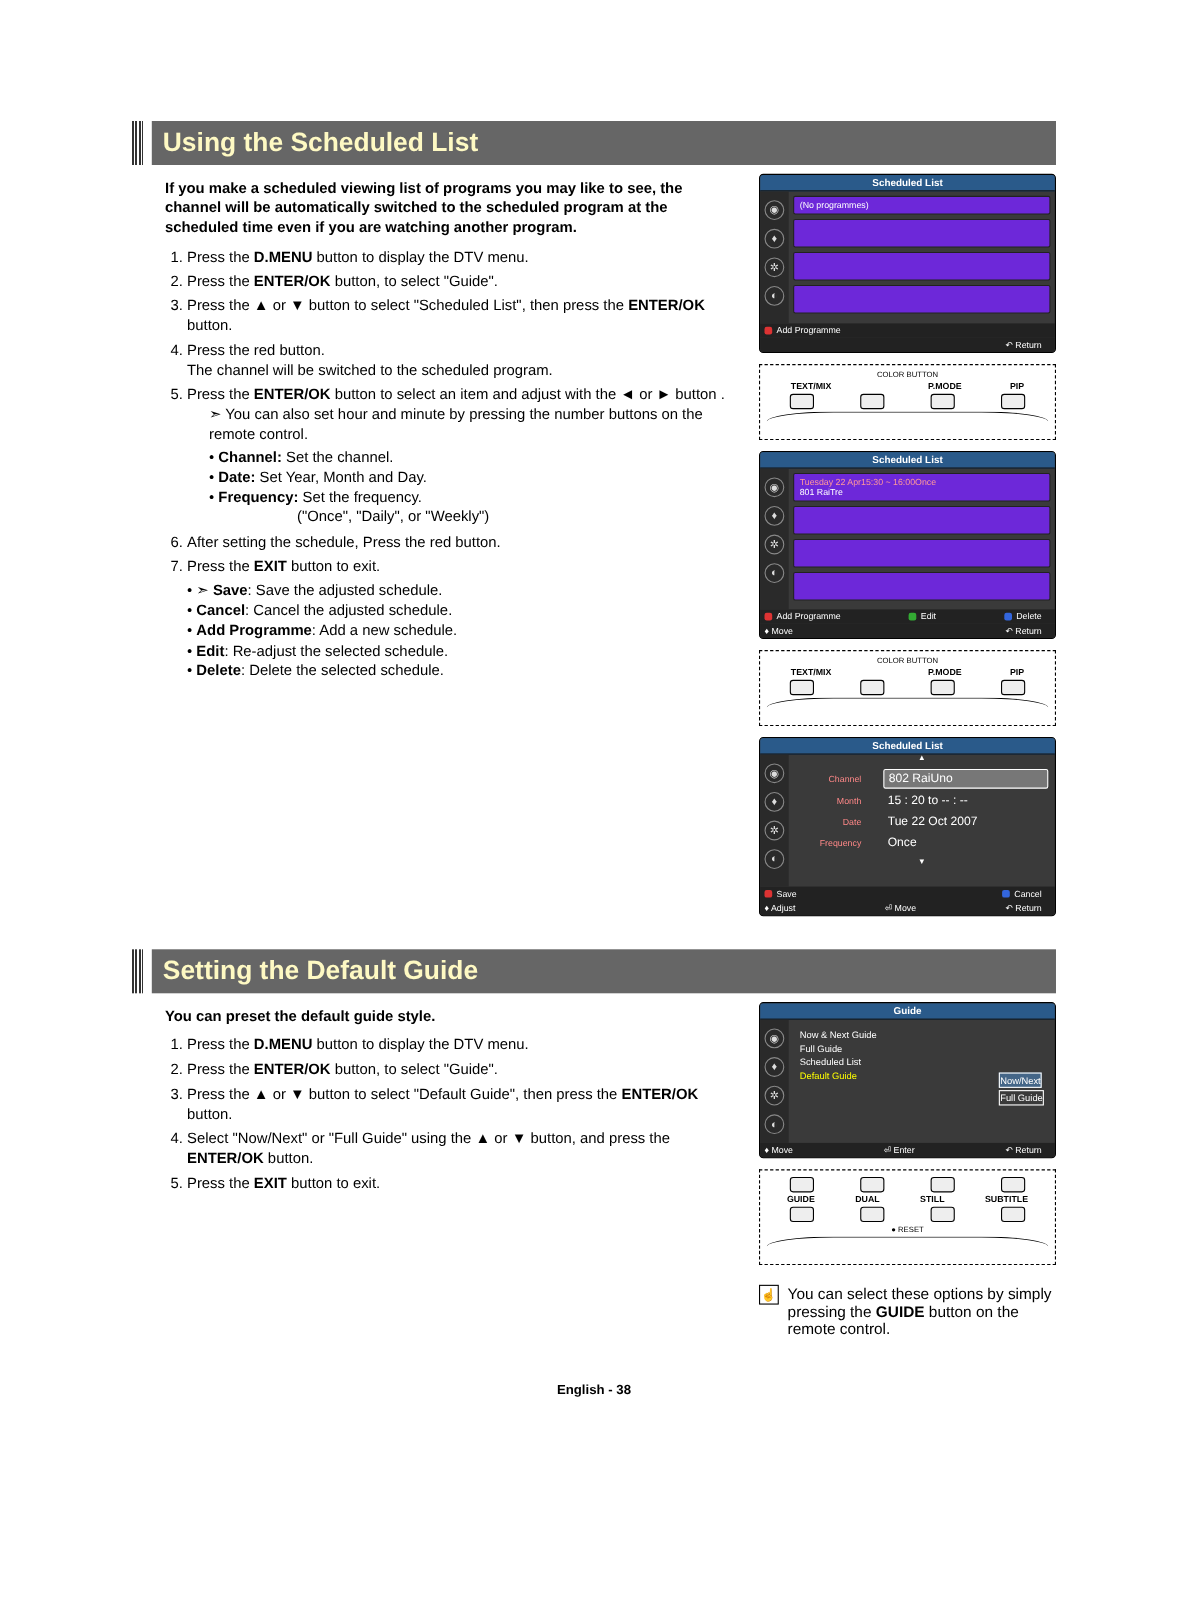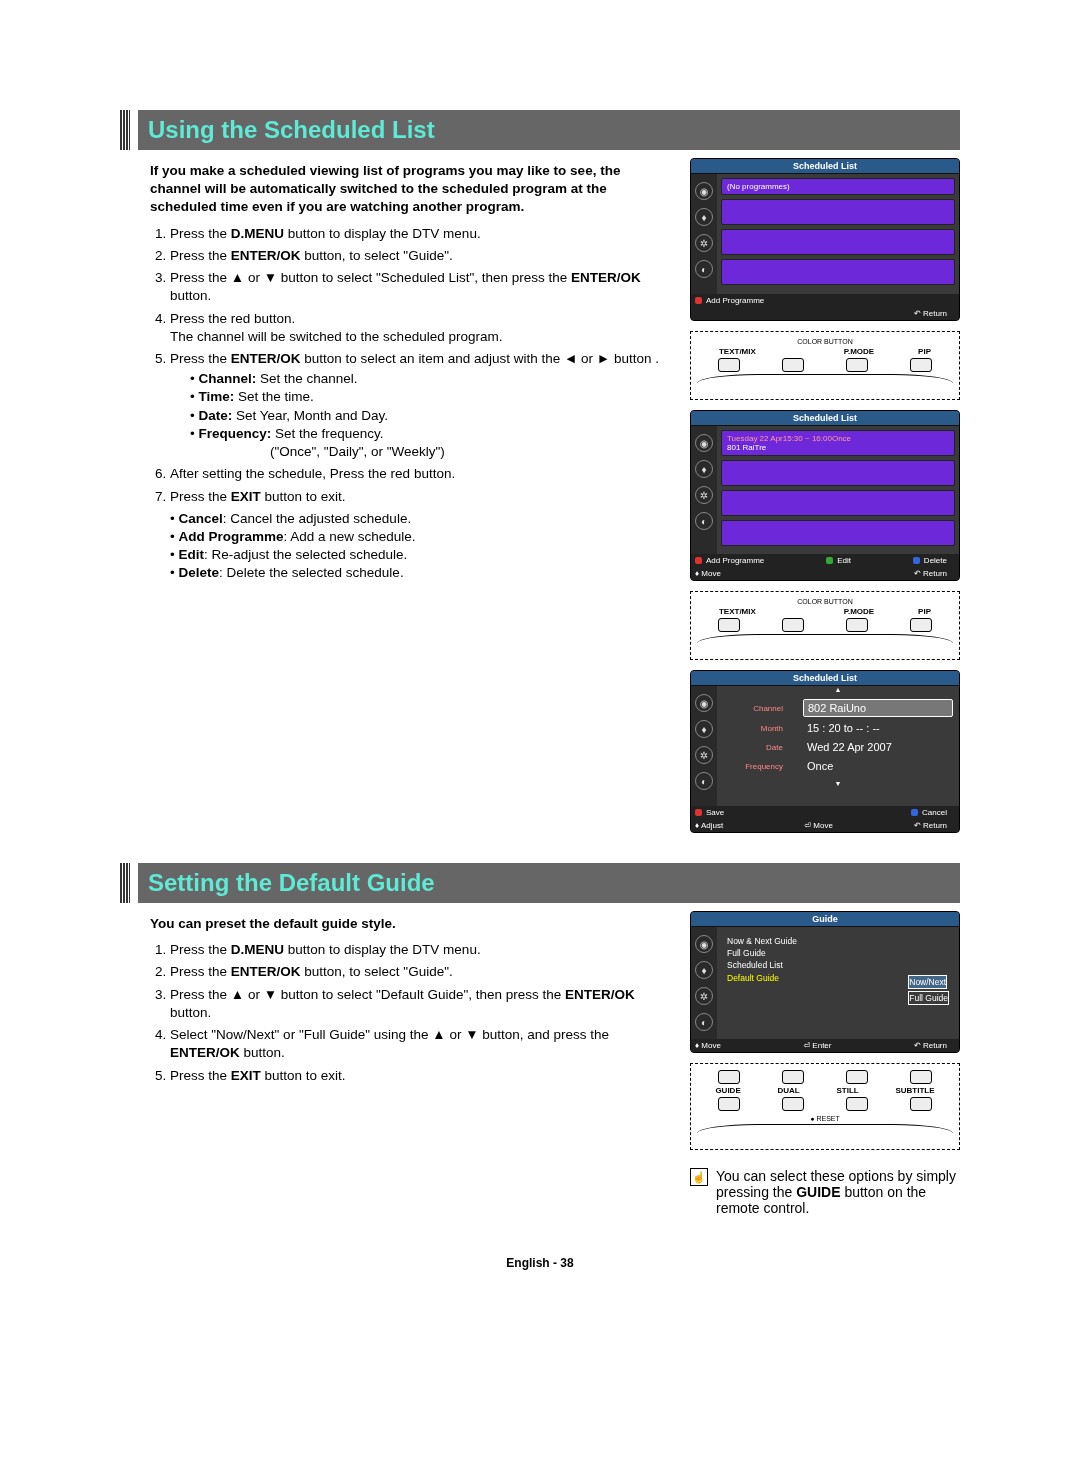--- a/index.html
+++ b/index.html
@@ -21,21 +21,21 @@
     margin-bottom: 8px;
   }
   .section-bar {
     width: 10px;
     background: repeating-linear-gradient(90deg, #333 0 2px, #fff 2px 3px);
     margin-right: 8px;
   }
   .section-title {
     flex: 1;
     background: #666;
-    color: #5eead4;
+    color: #fef9c3;
     font-size: 24px;
     font-weight: bold;
     padding: 6px 10px;
   }
   .content-row {
     display: flex;
     gap: 20px;
   }
   .text-col {
     flex: 1;
@@ -259,36 +259,37 @@
         </li>
         <li>
           <span>Press the ▲ or ▼ button to select "Scheduled List", then press the </span><b>ENTER/OK</b><span> button.</span>
         </li>
         <li>
           <span>Press the red button.</span><br>
           <span>The channel will be switched to the scheduled program.</span>
         </li>
         <li>
           <span>Press the </span><b>ENTER/OK</b><span> button to select an item and adjust with the ◄ or ► button .</span>
+          <div class="arrow-note">You can also set hour and minute by pressing the number buttons on the remote control.</div>
           <ul class="bullets">
             <li><b>Channel:</b><span> Set the channel.</span></li>
-            <li><b>Time:</b><span> Set the time.</span></li>
             <li><b>Date:</b><span> Set Year, Month and Day.</span></li>
             <li><b>Frequency:</b><span> Set the frequency.</span><br>
               <span style="margin-left:80px">("Once", "Daily", or "Weekly")</span>
             </li>
           </ul>
         </li>
         <li>After setting the schedule, Press the red button.</li>
         <li>
           <span>Press the </span><b>EXIT</b><span> button to exit.</span>
         </li>
       </ol>
       <div class="arrow-group">
         <ul class="bullets" style="margin-left:0">
+          <li class="before-bold">➣ <b>Save</b><span>: Save the adjusted schedule.</span></li>
           <li><b>Cancel</b><span>: Cancel the adjusted schedule.</span></li>
           <li><b>Add Programme</b><span>: Add a new schedule.</span></li>
           <li><b>Edit</b><span>: Re-adjust the selected schedule.</span></li>
           <li><b>Delete</b><span>: Delete the selected schedule.</span></li>
         </ul>
       </div>
     </div>
 
     <div class="img-col">
 
@@ -397,21 +398,21 @@
             <span>◐</span>
           </div>
           <div class="osd-main" style="padding:0">
             <div class="arrow-updown">▲</div>
             <div class="sched-detail">
               <div class="lbl">Channel</div>
               <div class="val active">802 RaiUno</div>
               <div class="lbl">Month</div>
               <div class="val" style="background:none">15 : 20 to -- : --</div>
               <div class="lbl">Date</div>
-              <div class="val" style="background:none">Wed 22 Apr 2007</div>
+              <div class="val" style="background:none">Tue 22 Oct 2007</div>
               <div class="lbl">Frequency</div>
               <div class="val" style="background:none">Once</div>
             </div>
             <div class="arrow-updown">▼</div>
           </div>
         </div>
         <div class="osd-footer">
           <span><span class="dot-red"></span><span>Save</span></span>
           <span><span class="dot-blue"></span><span>Cancel</span></span>
         </div>

